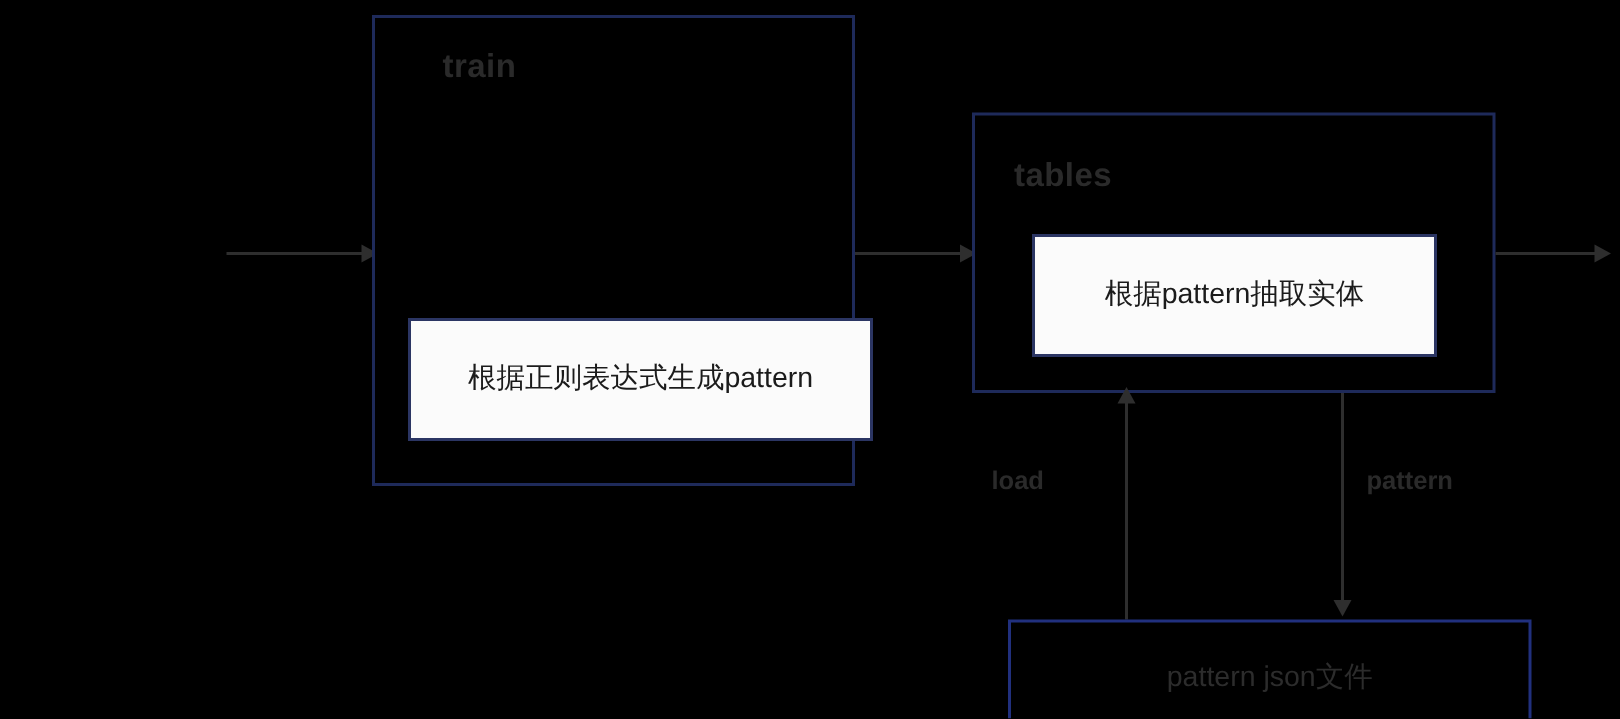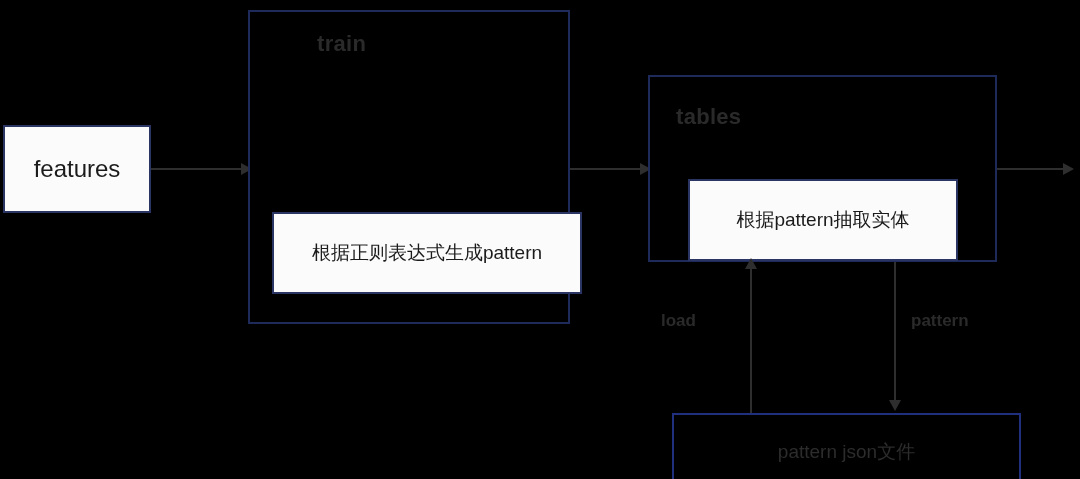--- a/index.html
+++ b/index.html
@@ -103,42 +103,39 @@
     border-left: 6px solid transparent;
     border-right: 6px solid transparent;
     border-top: 11px solid #2e2e2e;
   }
 </style>
 </head>
 <body>
 
 <div id="canvas">
 
-  <div class="box white-box" style="left:3px; top:125px; width:148px; height:88px;">
-    <span class="features-label">features</span>
-  </div>
 
   <div class="h-line" style="left:151px; top:168px; width:93px;"></div>
   <div class="arrowhead-right" style="left:241px; top:163px;"></div>
 
   <div class="box container-box" style="left:248px; top:10px; width:322px; height:314px;"></div>
-  <div class="container-label" style="left:295px; top:31px;margin-left:22px;">train</div>
+  <div class="container-label" style="left:295px; top:31px;">train</div>
 
 
   <div class="box white-box" style="left:272px; top:212px; width:310px; height:82px;">
     <span class="white-box-text">根据正则表达式生成pattern</span>
   </div>
 
   <div class="h-line" style="left:570px; top:168px; width:74px;"></div>
   <div class="arrowhead-right" style="left:640px; top:163px;"></div>
 
   <div class="box container-box" style="left:648px; top:75px; width:349px; height:187px;"></div>
   <div class="container-label" style="left:676px; top:104px;">tables</div>
 
-  <div class="box white-box" style="left:688px; top:156px; width:270px; height:82px;margin-top:23px;">
+  <div class="box white-box" style="left:688px; top:156px; width:270px; height:82px;">
     <span class="white-box-text">根据pattern抽取实体</span>
   </div>
 
   <div class="h-line" style="left:997px; top:168px; width:70px;"></div>
   <div class="arrowhead-right" style="left:1063px; top:163px;"></div>
 
   <div class="v-line" style="left:750px; top:268px; width:2px; height:146px;"></div>
   <div class="arrowhead-up" style="left:745px; top:258px;"></div>
   <div class="edge-label" style="left:661px; top:311px;">load</div>
 

